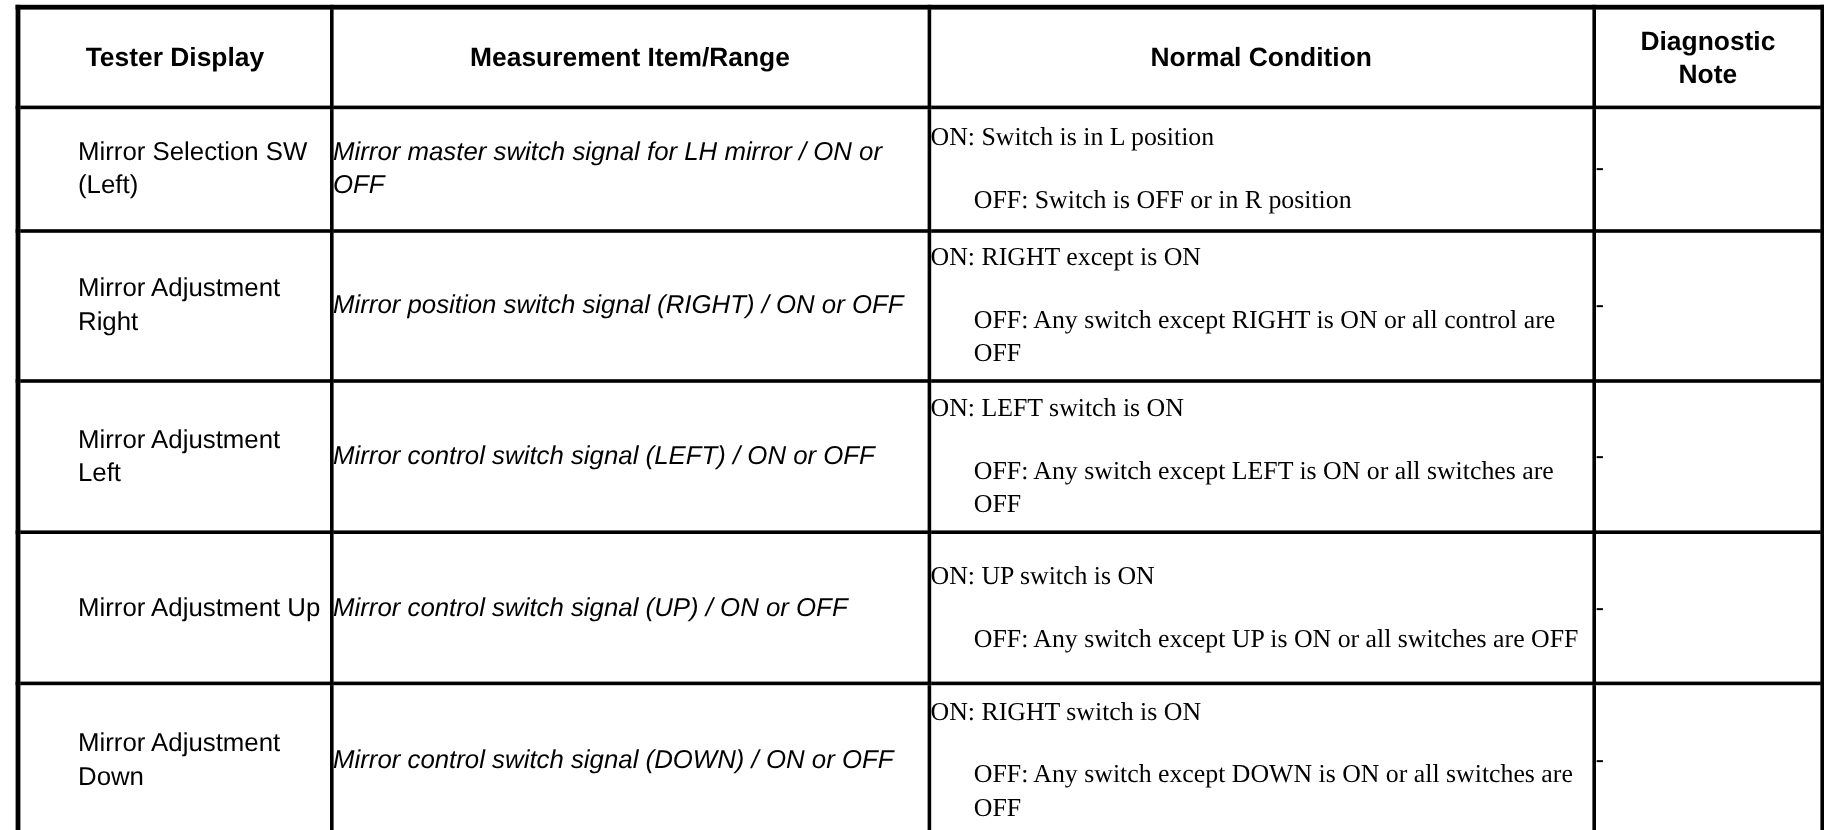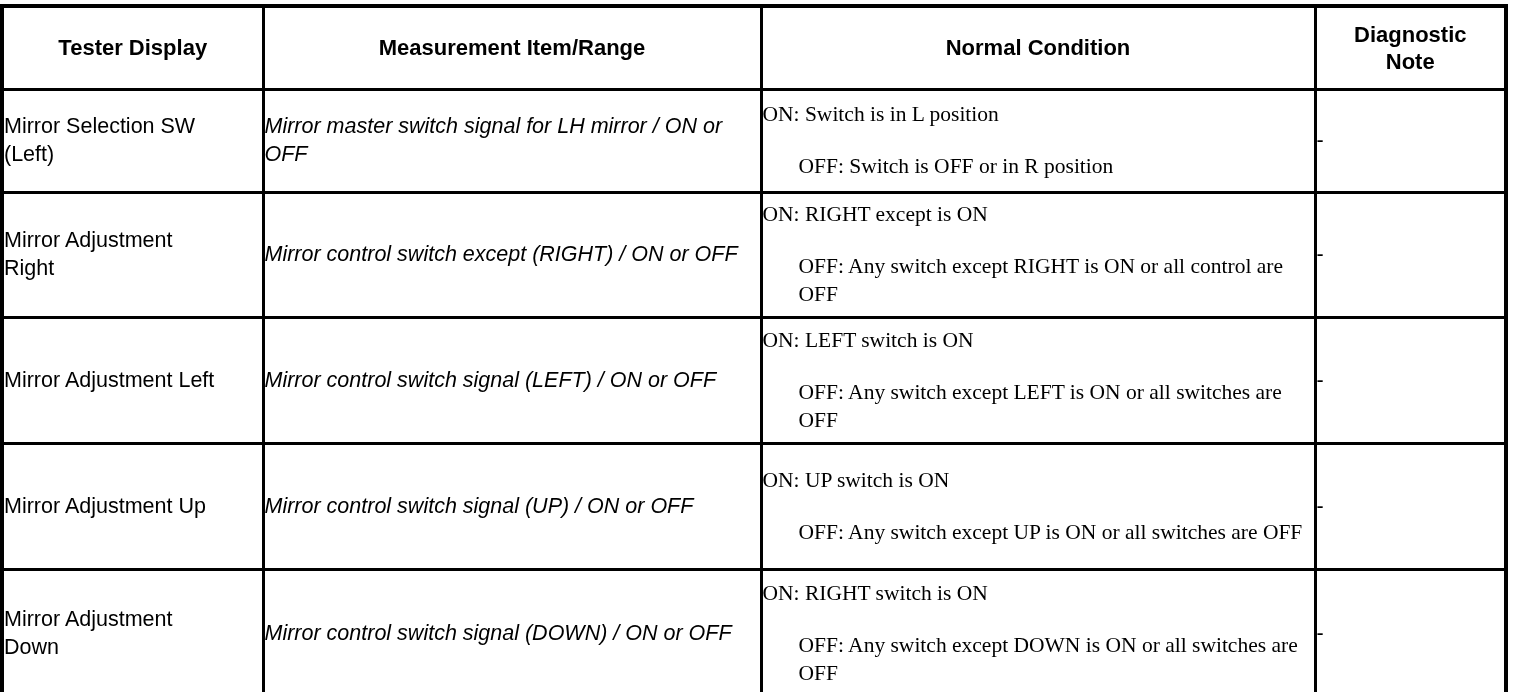--- a/index.html
+++ b/index.html
@@ -9,21 +9,21 @@
   }
   body {
     width: 1520px;
     height: 692px;
     font-family: "Liberation Sans", sans-serif;
     color: #000000;
     overflow: hidden;
   }
   .table-wrap {
     position: absolute;
-    left: 0;
+    left: 13px;
     top: 4px;
     width: 1212px;
     height: 681px;
     box-sizing: border-box;
   }
   table.spec {
     border-collapse: collapse;
     table-layout: fixed;
     width: 1504px;
     height: 681px;
@@ -71,21 +71,21 @@
   td.cell-normal {
     padding: 8px 8px 8px 9px;
     vertical-align: top;
     font-family: Liberation Serif, serif;
   }
   td.cell-note {
     padding: 6px 8px 6px 13px;
     vertical-align: middle;
     text-align: left;
   }
-  .line { display: block; }
+  .line { display: block; margin-left: 48px; }
   .cond-on {
     display: block;
     margin: 0 0 0 0;
   }
   .cond-off {
     display: block;
     margin-top: 1.12em;
     margin-left: 36px;
   }
   .dash {
@@ -143,21 +143,21 @@
         <td class="cell-note">
           <span class="dash">-</span>
         </td>
       </tr>
 
       <tr class="row-1">
         <td class="cell-tester">
           <span class="line">Mirror Adjustment</span>
           <span class="line">Right</span>
         </td>
-        <td class="cell-measure">Mirror control switch except (RIGHT) / ON or OFF</td>
+        <td class="cell-measure">Mirror position switch signal (RIGHT) / ON or OFF</td>
         <td class="cell-normal">
           <span class="cond-on">ON: RIGHT except is ON</span>
           <span class="cond-off">OFF: Any switch except RIGHT is ON or all control are OFF</span>
         </td>
         <td class="cell-note">
           <span class="dash">-</span>
         </td>
       </tr>
 
       <tr class="row-2">

